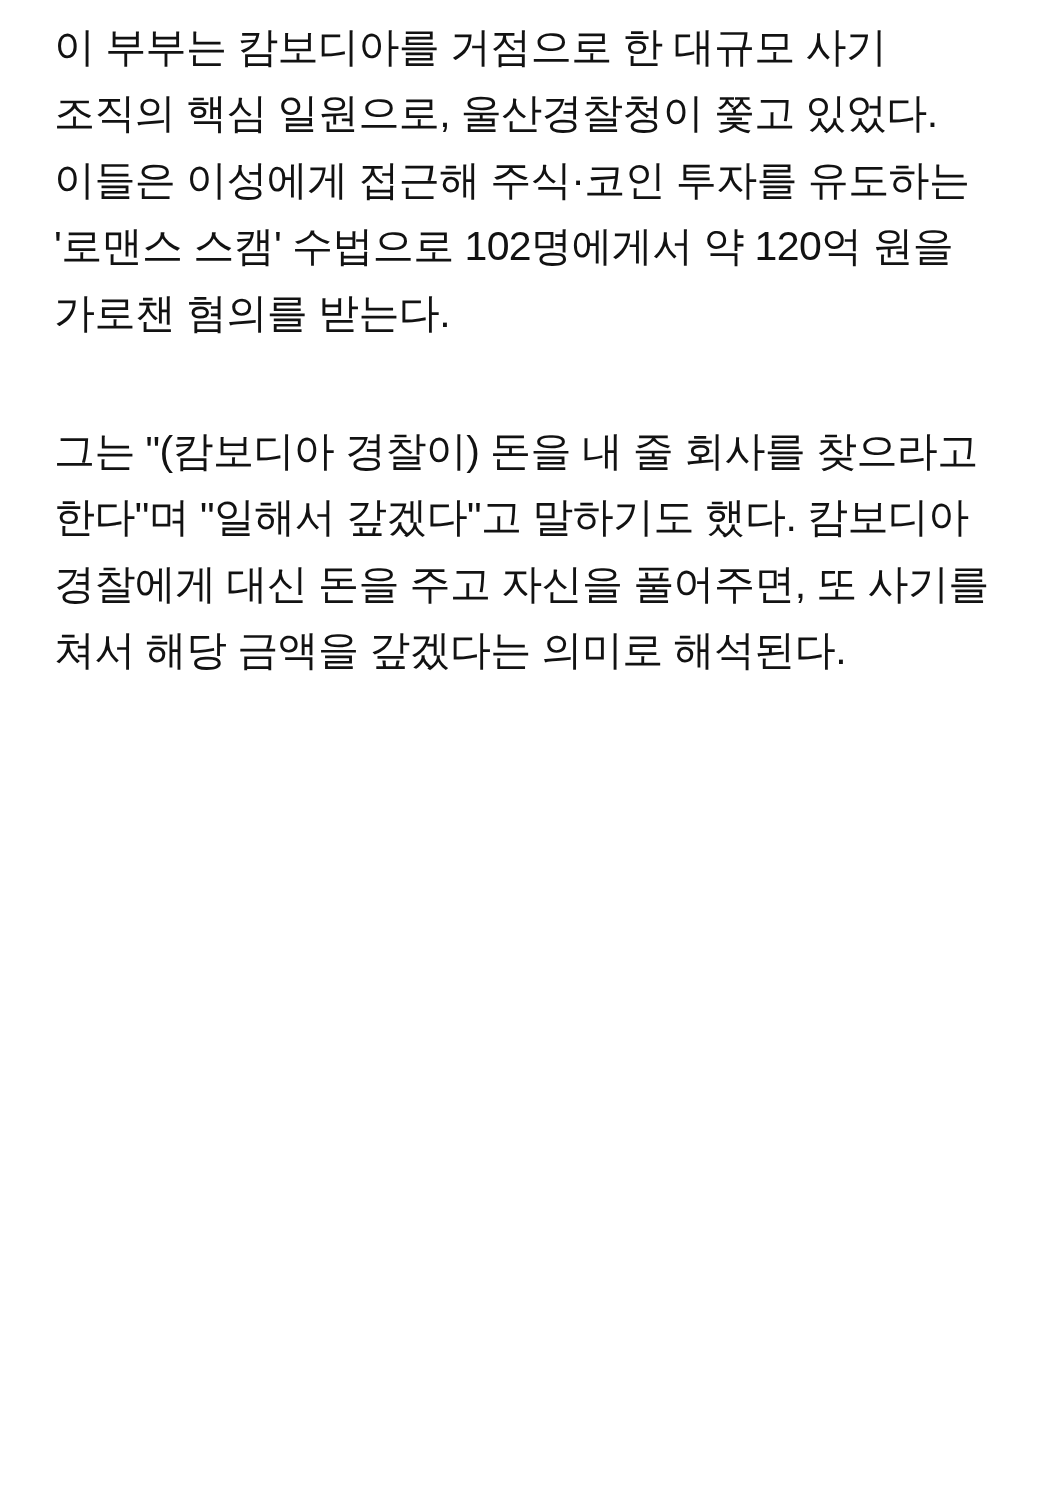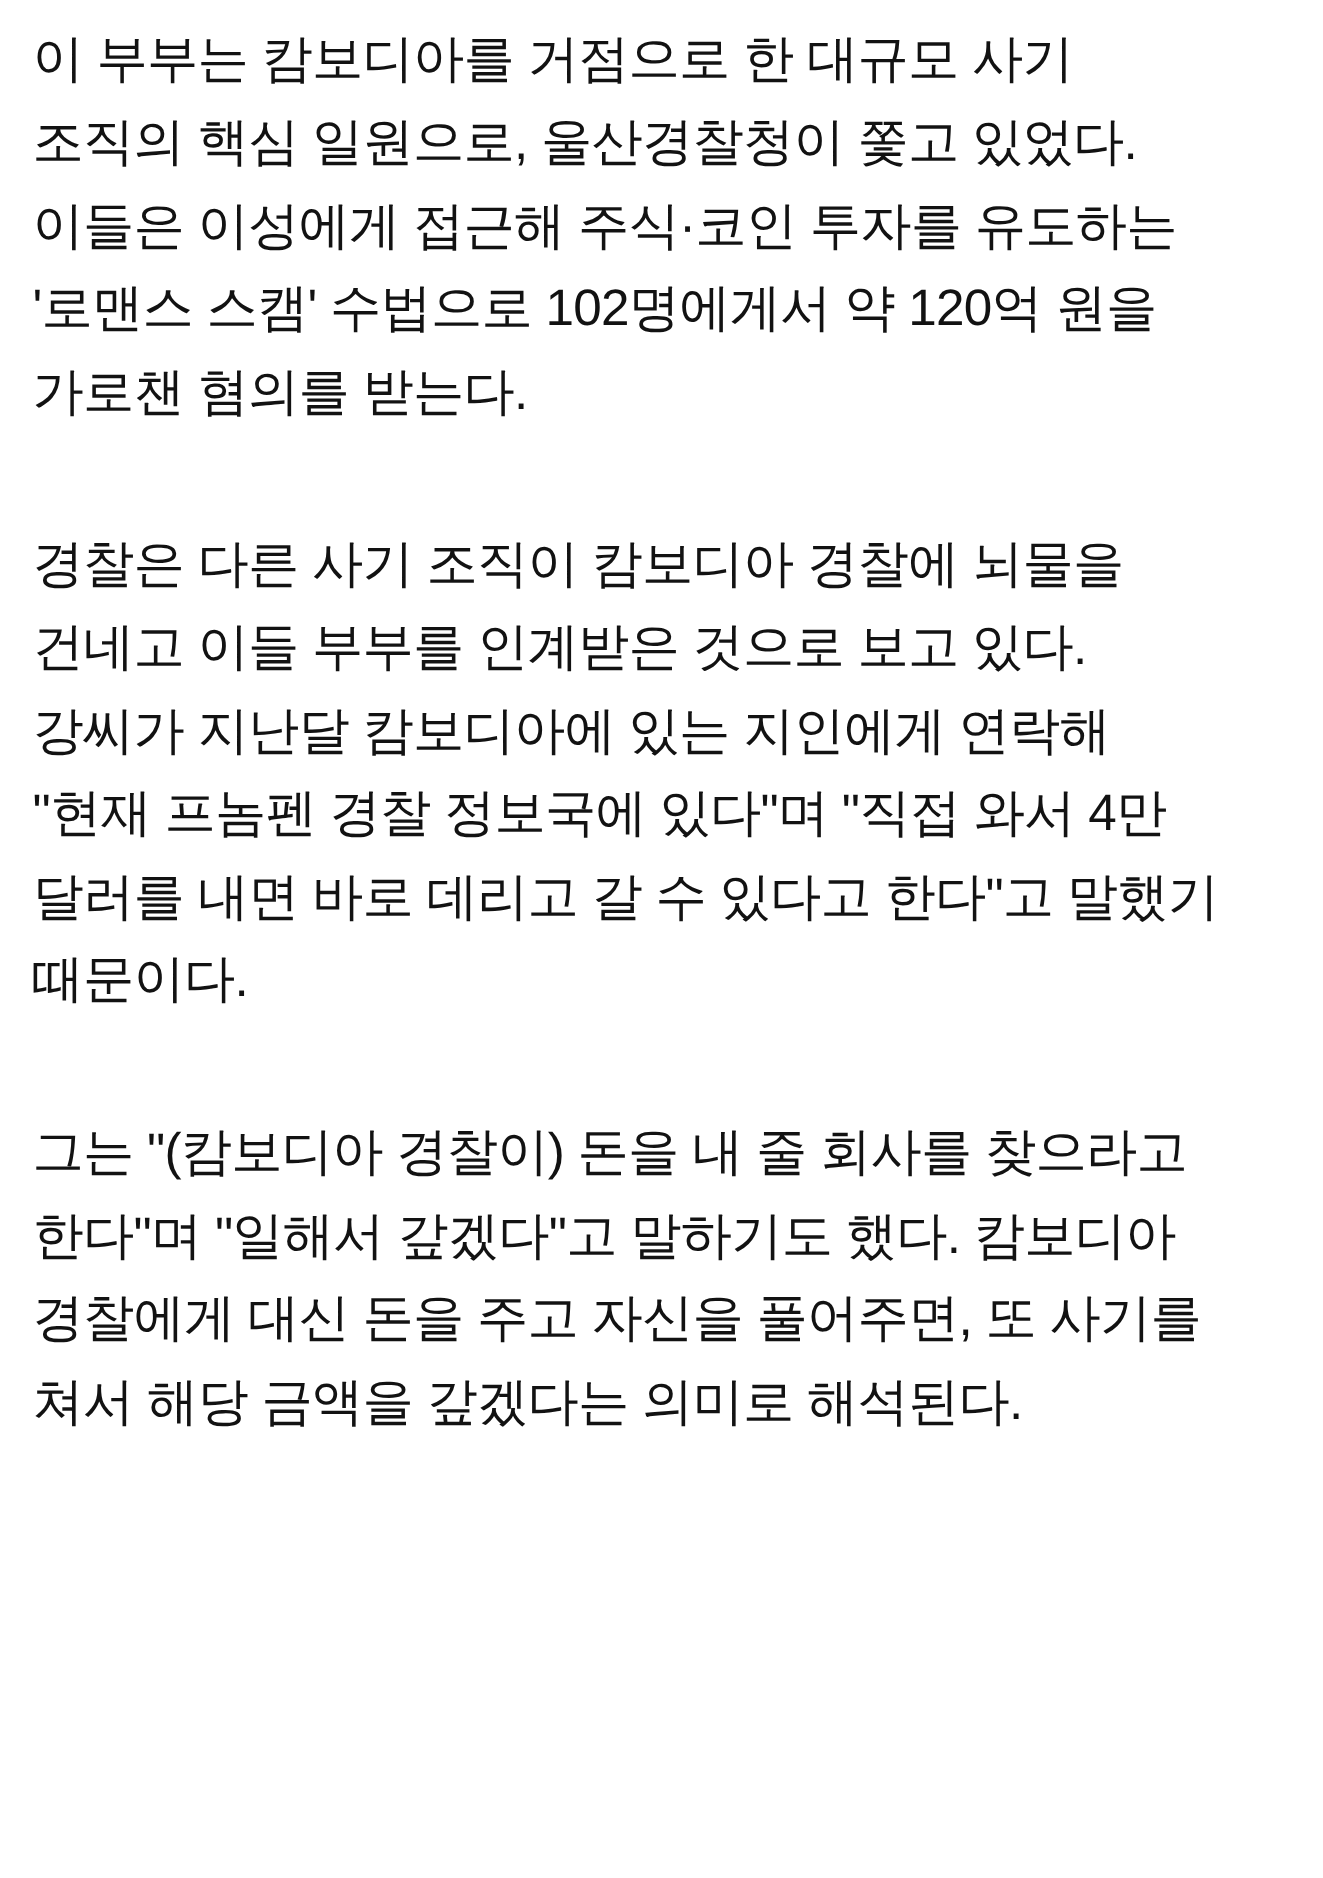--- a/index.html
+++ b/index.html
@@ -12,20 +12,21 @@
     width: 1058px;
     min-height: 1502px;
     font-family: "Liberation Sans", "DejaVu Sans", sans-serif;
     color: #1a1a1a;
     -webkit-font-smoothing: antialiased;
   }
   .article {
     box-sizing: border-box;
     width: 1010px;
     padding: 14px 26px 0 26px;
+    margin-left: 28px;
   }
   .para {
     font-size: 41px;
     line-height: 1.62;
     letter-spacing: -0.6px;
     font-weight: 400;
     color: #121212;
     margin: 0;
     word-break: keep-all;
     overflow-wrap: break-word;
@@ -36,15 +37,14 @@
   }
   .para:last-child {
     margin-bottom: 0;
   }
 </style>
 </head>
 <body>
 
 <div class="article">
   <p class="para">이 부부는 캄보디아를 거점으로 한 대규모 사기 조직의 핵심 일원으로, 울산경찰청이 쫓고 있었다. 이들은 이성에게 접근해 주식·코인 투자를 유도하는 '로맨스 스캠' 수법으로 102명에게서 약 120억 원을 가로챈 혐의를 받는다.</p>
-  <p class="para">경찰은 다른 사기 조직이 캄보디아 경찰에 뇌물을 건네고 이들 부부를 인계받은 것으로 보고 있다. 강씨가 지난달 캄보디아에 있는 지인에게 연락해 "현재 프놈펜 경찰 정보국에 있다"며 "직접 와서 4만 달러를 내면 바로 데리고 갈 수 있다고 한다"고 말했기 때문이다.</p>
   <p class="para">그는 "(캄보디아 경찰이) 돈을 내 줄 회사를 찾으라고 한다"며 "일해서 갚겠다"고 말하기도 했다. 캄보디아 경찰에게 대신 돈을 주고 자신을 풀어주면, 또 사기를 쳐서 해당 금액을 갚겠다는 의미로 해석된다.</p>
 </div>
 
 </body></html>

